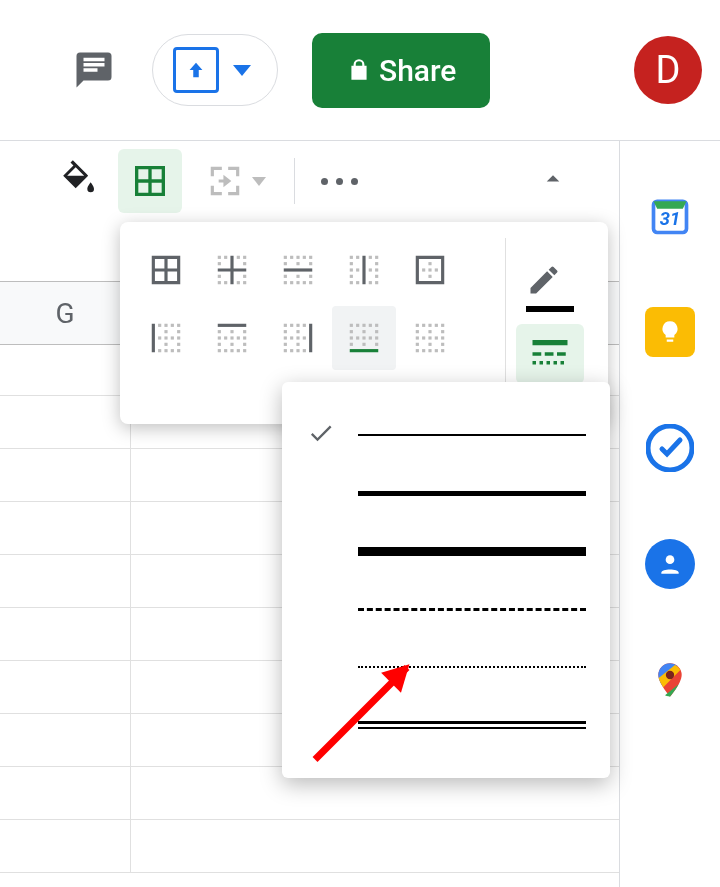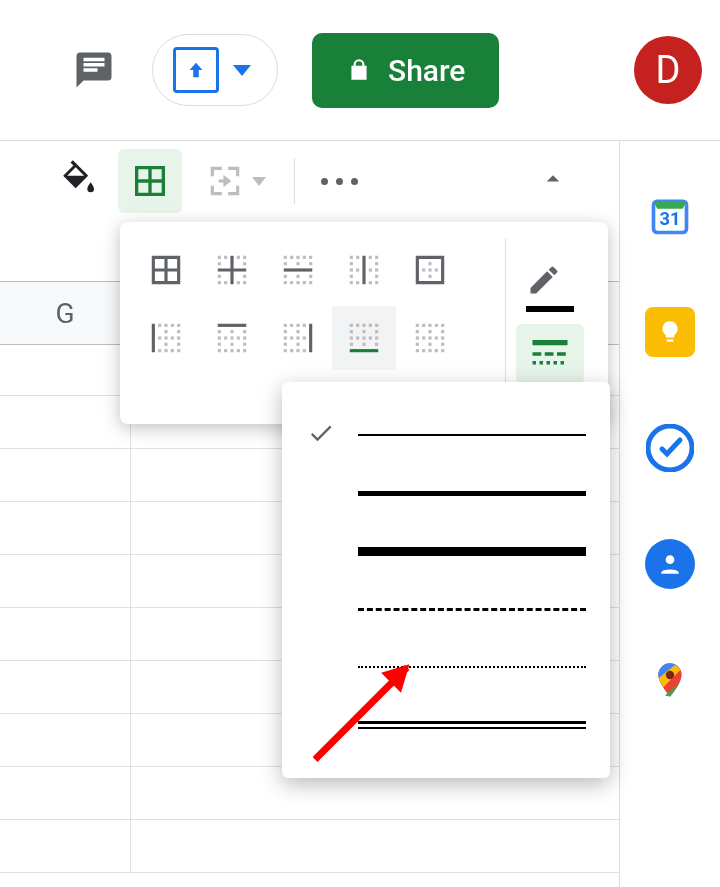--- a/index.html
+++ b/index.html
@@ -49,21 +49,21 @@
     border-right:9px solid transparent;
     border-top:11px solid #1a73e8;
     margin-left:8px;
   }
   .share-btn{
     height:75px;
     border-radius:10px;
     background:#188038;
     color:#fff;
     display:flex;align-items:center;justify-content:center;
-    gap:16px;
+    gap:7px;
     padding:0 34px;
     font-size:30px;
     font-weight:500;
   }
   .share-btn svg{display:block;}
   .avatar{
     width:68px;height:68px;border-radius:50%;
     background:#c5221f;
     color:#fff;
     display:flex;align-items:center;justify-content:center;
@@ -102,21 +102,21 @@
   .collapse-caret{
     margin-left:auto;margin-right:152px;
   }
   
   .side-panel{
     position:absolute; right:0; top:141px; bottom:0; width:100px;
     border-left:1px solid #dadce0;
     display:flex;flex-direction:column;align-items:center;
     gap:66px; padding-top:50px;
   }
-  .side-icon{width:50px;height:50px;border-radius:50%;display:flex;align-items:center;justify-content:center;}
+  .side-icon{width:50px;height:50px;border-radius:50%;display:flex;align-items:center;justify-content:center;font-style:italic;}
   .cal{background:transparent;}
   .keep{background:#fbbc04;border-radius:8px;}
   .tasks{background:transparent;}
   .contacts{background:#1a73e8;}
   .maps{background:transparent;}
   
   .sheet{
     position:absolute; left:0; top:281px; right:100px; bottom:0;
   }
   .sheet-col-header{

